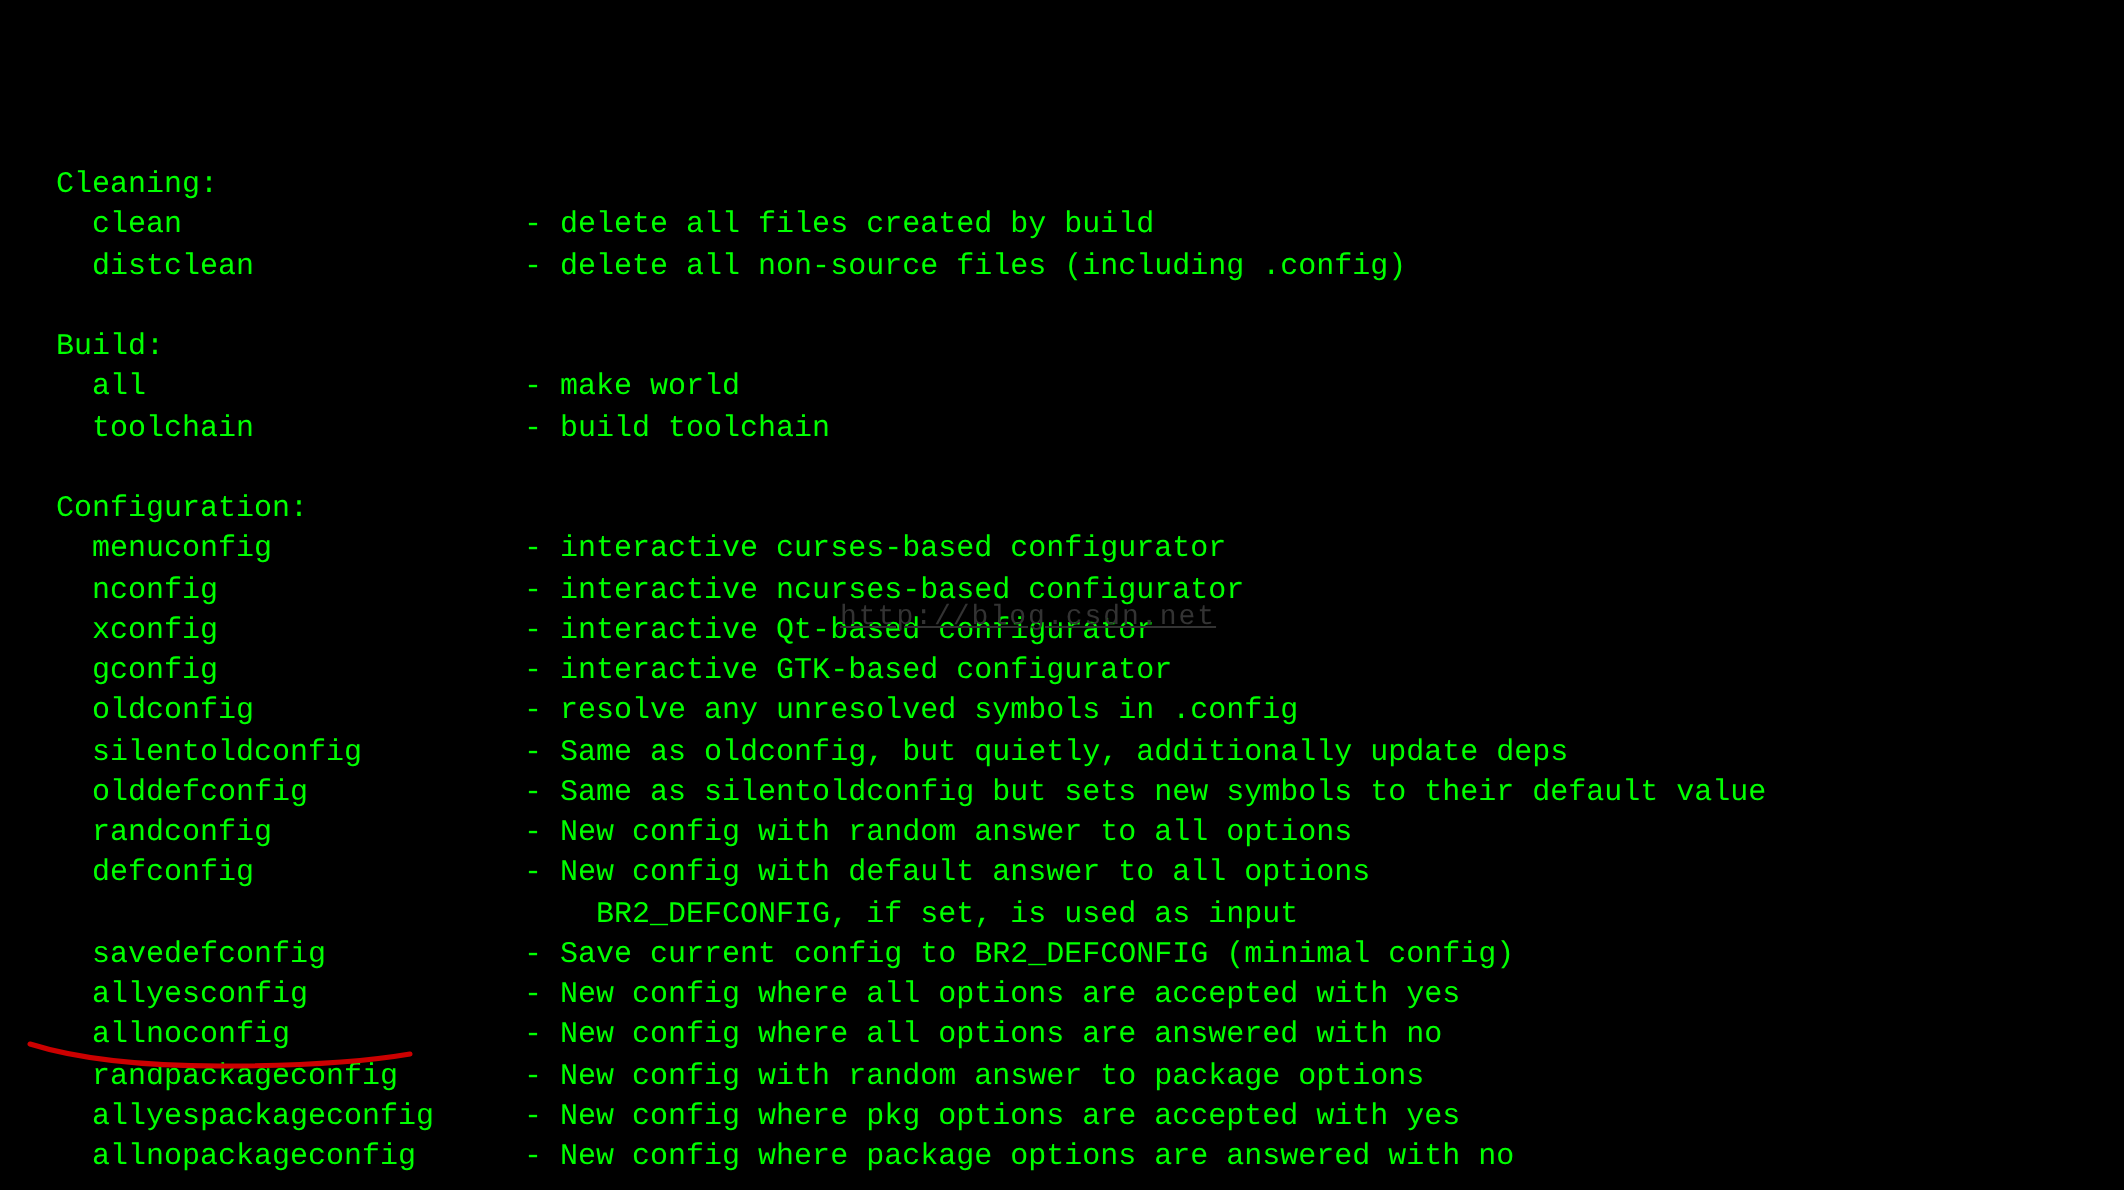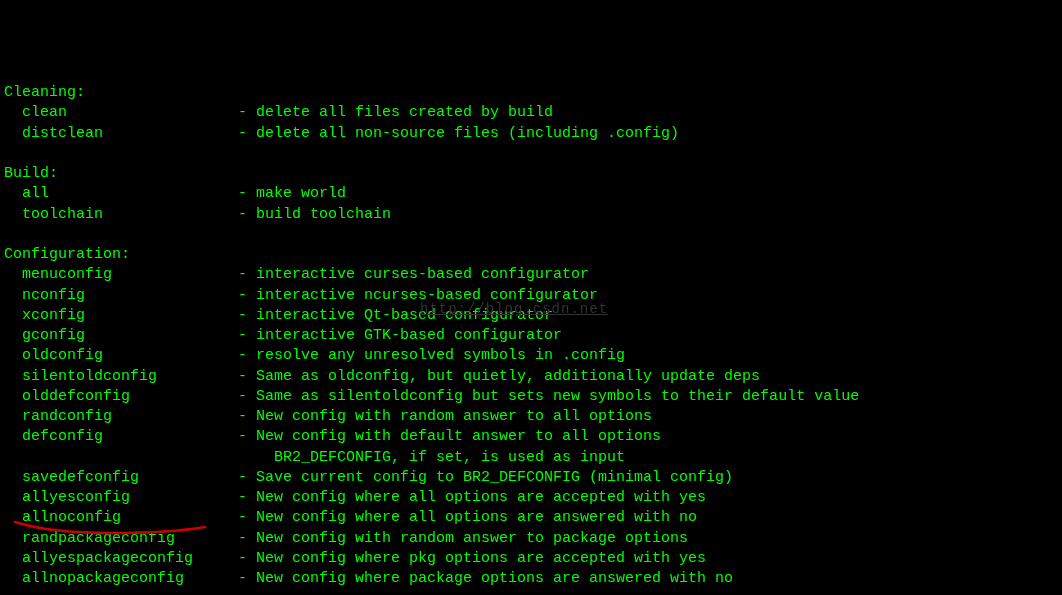--- a/index.html
+++ b/index.html
@@ -11,20 +11,21 @@
     line-height: 1.35;
     padding: 2px 4px;
     white-space: pre;
     width: 1062px;
     height: 595px;
     overflow: hidden;
     position: relative;
   }
   .cmd-line {
     display: block;
+    margin-left: 24px;
   }
   .watermark {
     position: absolute;
     top: 300px;
     left: 420px;
     color: #333333;
     font-size: 14px;
     letter-spacing: 1px;
     pointer-events: none;
     z-index: 5;

